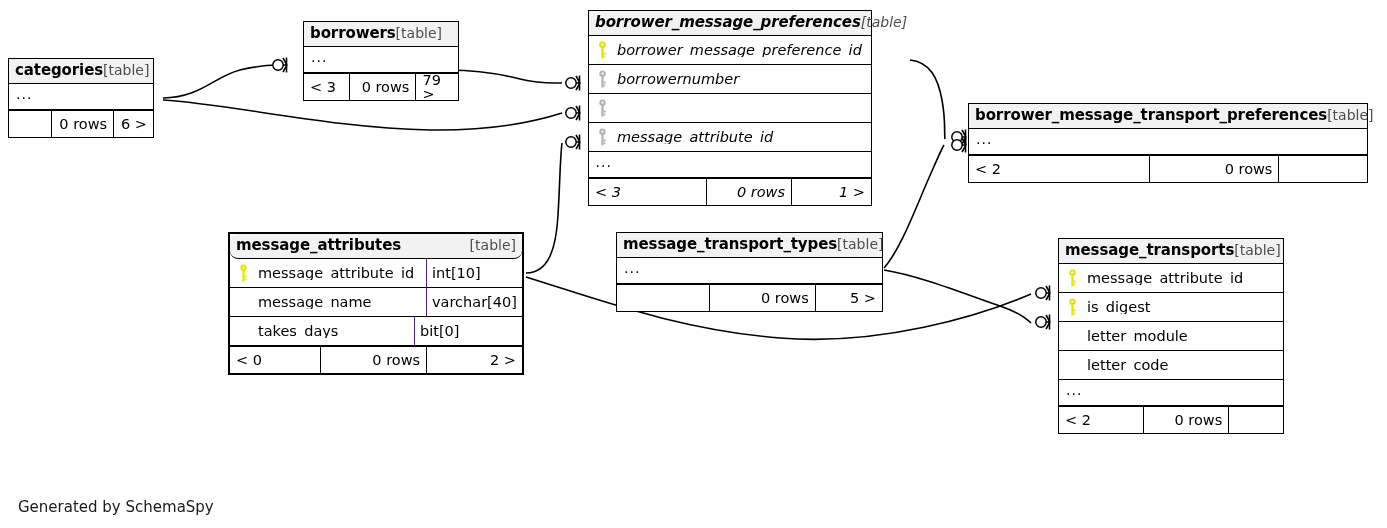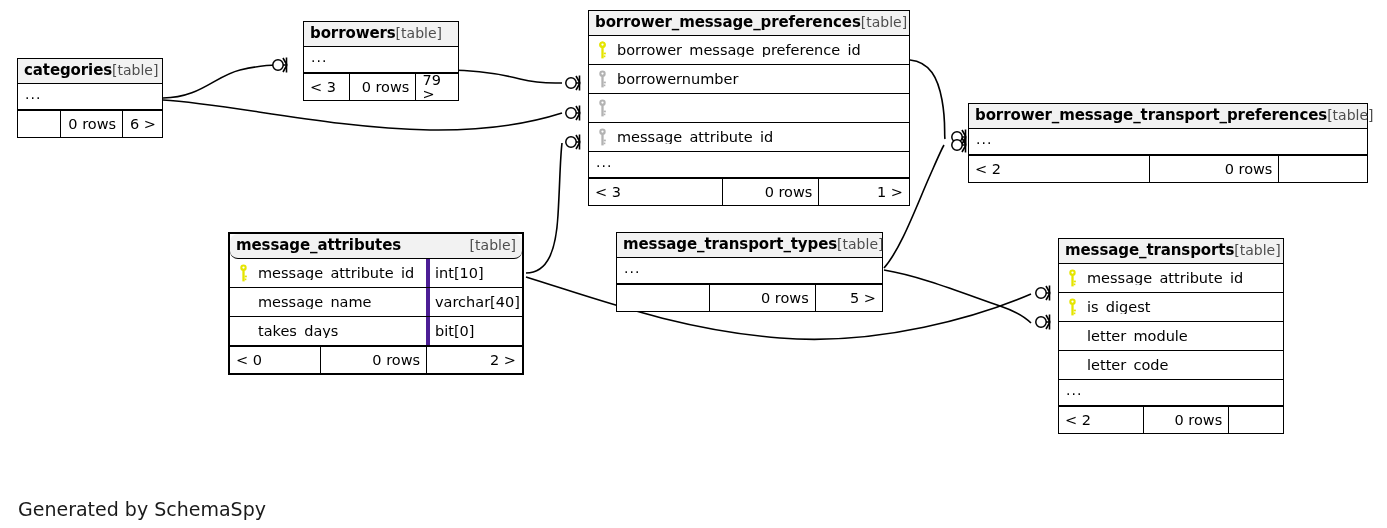--- a/index.html
+++ b/index.html
@@ -38,21 +38,21 @@
     display:flex;align-items:center;
     border-bottom:1px solid #000;
     height:29px;
     box-sizing:border-box;
     white-space:nowrap;
   }
   .row:last-child{border-bottom:none;}
   .row .kcell{width:26px;min-width:26px;display:flex;align-items:center;justify-content:center;}
   .row .colname{flex:1;padding-left:2px;padding-right:6px;overflow:hidden;}
   .row .coltype{
-    border-left:4px solid #4c1d95;
+    border-left:1px solid #4c1d95;
     padding-left:5px;padding-right:12px;
     height:100%;display:flex;align-items:center;
     box-sizing:border-box;
   }
   .row.ellipsis{height:26px;padding-left:7px;color:#000;font-size:14px;letter-spacing:1px;}
   .row.ellipsis .dots{position:relative;top:-3px;}
 
   .tfoot{
     display:flex;height:27px;border-top:1px solid #000;box-sizing:border-box;
     font-size:14.5px;
@@ -64,21 +64,21 @@
     overflow:hidden;
   }
   .tfoot .fc:last-child{border-right:none;}
   .tfoot .fc.l{justify-content:flex-start;}
   .tfoot .fc.r{justify-content:flex-end;}
 
   .keyicon{display:block;width:11px;height:18px;}
 
   #caption{
     position:absolute;left:18px;top:498px;
-    font-size:19px;color:#1a1a1a;white-space:nowrap;
+    font-size:15px;color:#1a1a1a;white-space:nowrap;
   }
 </style>
 </head>
 <body>
 
 <div id="canvas">
 
   <svg id="edges" viewBox="0 0 1387 528">
     <defs>
       <g id="cf">
@@ -112,21 +112,21 @@
       <use href="#cf" x="580" y="83"></use>
       <use href="#cf" x="580" y="113"></use>
       <use href="#cf" x="580" y="142"></use>
       <use href="#cf" x="966" y="137"></use>
       <use href="#cf" x="966" y="145"></use>
       <use href="#cf" x="1050" y="293"></use>
       <use href="#cf" x="1050" y="322"></use>
     </g>
   </svg>
 
-  <div class="table" style="left:17px;top:58px;width:146px;">
+  <div class="table" style="left:8px;top:58px;width:146px;">
     <div class="thead">
       <span class="tname">categories</span>
         <span class="ttag">[table]</span>
     </div>
     <div class="row ellipsis">
         <span class="dots">...</span>
       </div>
     <div class="tfoot">
       <div class="fc l" style="width:30%"></div>
       <div class="fc r" style="width:43%">0 rows</div>
@@ -142,21 +142,21 @@
     <div class="row ellipsis">
         <span class="dots">...</span>
       </div>
     <div class="tfoot">
       <div class="fc l" style="width:30%">&lt; 3</div>
       <div class="fc r" style="width:43%">0 rows</div>
       <div class="fc r" style="width:27%">79 &gt;</div>
     </div>
   </div>
 
-  <div class="table" style="left:588px;top:10px;width:322px;">
+  <div class="table" style="left:588px;top:10px;width:284px;font-style:italic;">
     <div class="thead">
       <span class="tname">borrower_message_preferences</span>
         <span class="ttag">[table]</span>
     </div>
 
     <div class="row">
       <span class="kcell">
         <svg class="keyicon" viewBox="0 0 11 18">
             <path d="M5.5 0.6 A3.2 3.2 0 1 1 5.49 0.6 Z" fill="#e5e500"></path>
             <circle cx="5.5" cy="3.8" r="3.2" fill="#e5e500"></circle>
@@ -254,21 +254,21 @@
 
     <div class="row">
       <span class="kcell"></span>
       <span class="colname">message_name</span>
       <span class="coltype" style="width:96px">varchar[40]</span>
     </div>
 
     <div class="row">
       <span class="kcell"></span>
       <span class="colname">takes_days</span>
-      <span class="coltype" style="width:96px">bit[0]</span>
+      <span class="coltype" style="width:108px">bit[0]</span>
     </div>
 
     <div class="tfoot">
       <div class="fc l" style="width:31%">&lt; 0</div>
       <div class="fc r" style="width:36.5%">0 rows</div>
       <div class="fc r" style="width:32.5%">2 &gt;</div>
     </div>
   </div>
 
   <div class="table" style="left:616px;top:232px;width:267px;">

